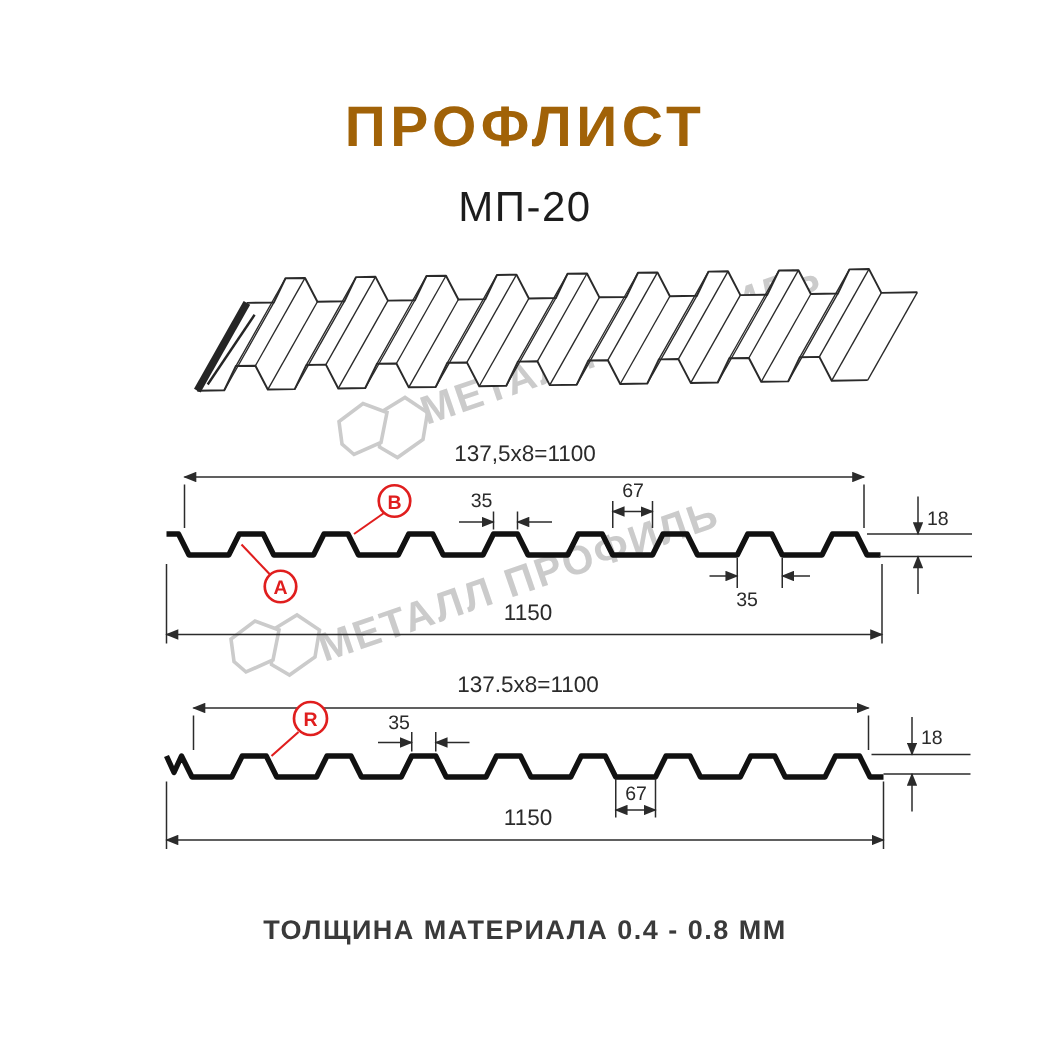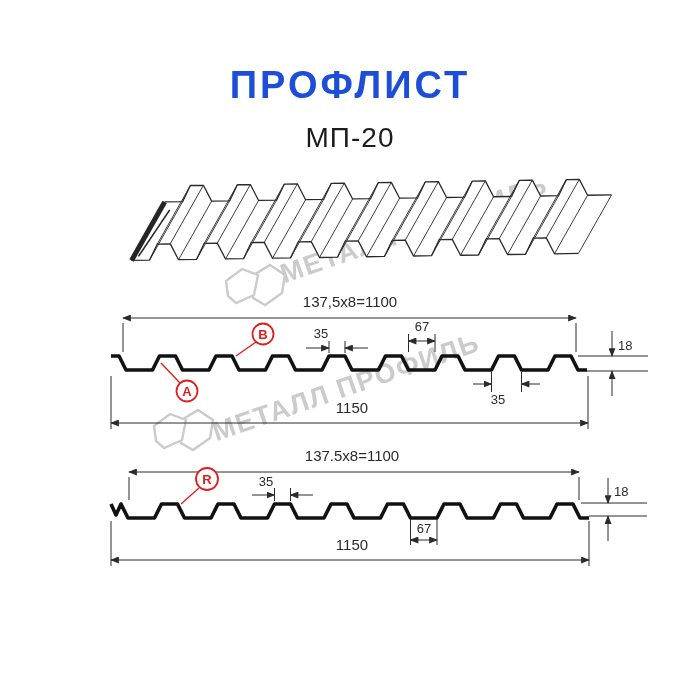--- a/index.html
+++ b/index.html
@@ -1,19 +1,19 @@
 <!DOCTYPE html>
 <html><head>
 <meta charset="utf-8">
 <style>
   html,body{margin:0;padding:0;background:#ffffff;}
   .canvas{position:relative;width:700px;height:700px;background:#ffffff;overflow:hidden;
           font-family:"Liberation Sans",sans-serif;}
   .title{position:absolute;left:0;top:64px;width:700px;text-align:center;
-         font-size:38px;font-weight:700;letter-spacing:3px;color:#1d4ed8;}
+         font-size:38px;font-weight:700;letter-spacing:3px;color:#a16207;}
   .subtitle{position:absolute;left:0;top:122px;width:700px;text-align:center;
             font-size:28px;font-weight:400;letter-spacing:1px;color:#1c1c1c;}
   .caption{position:absolute;left:0;top:610px;width:700px;text-align:center;
            font-size:18px;font-weight:700;letter-spacing:1px;color:#3a3a3a;}
   .wm{position:absolute;color:#cbcbcb;white-space:nowrap;z-index:1;}
   .wm-text{position:absolute;font-size:27px;font-weight:700;letter-spacing:1.5px;
            transform:rotate(-19deg);transform-origin:0 100%;height:28px;line-height:28px;}
   .wm-logo{position:absolute;}
   svg.drawing{position:absolute;left:0;top:0;z-index:2;}
   .dim-text{font-family:"Liberation Sans",sans-serif;font-size:13px;fill:#2b2b2b;}
@@ -200,13 +200,14 @@
       </g>
 
       <g stroke="#e01e1e" stroke-width="1.8">
         <line x1="199" y1="488" x2="181" y2="504" stroke-width="1.4"></line>
         <circle cx="207" cy="479" r="11" fill="#ffffff"></circle>
         <text x="207" y="484" class="red-label" text-anchor="middle" stroke="none">R</text>
       </g>
     </g>
   </svg>
 
+  <div class="caption">ТОЛЩИНА МАТЕРИАЛА 0.4 - 0.8 ММ</div>
 </div>
 
 </body></html>

